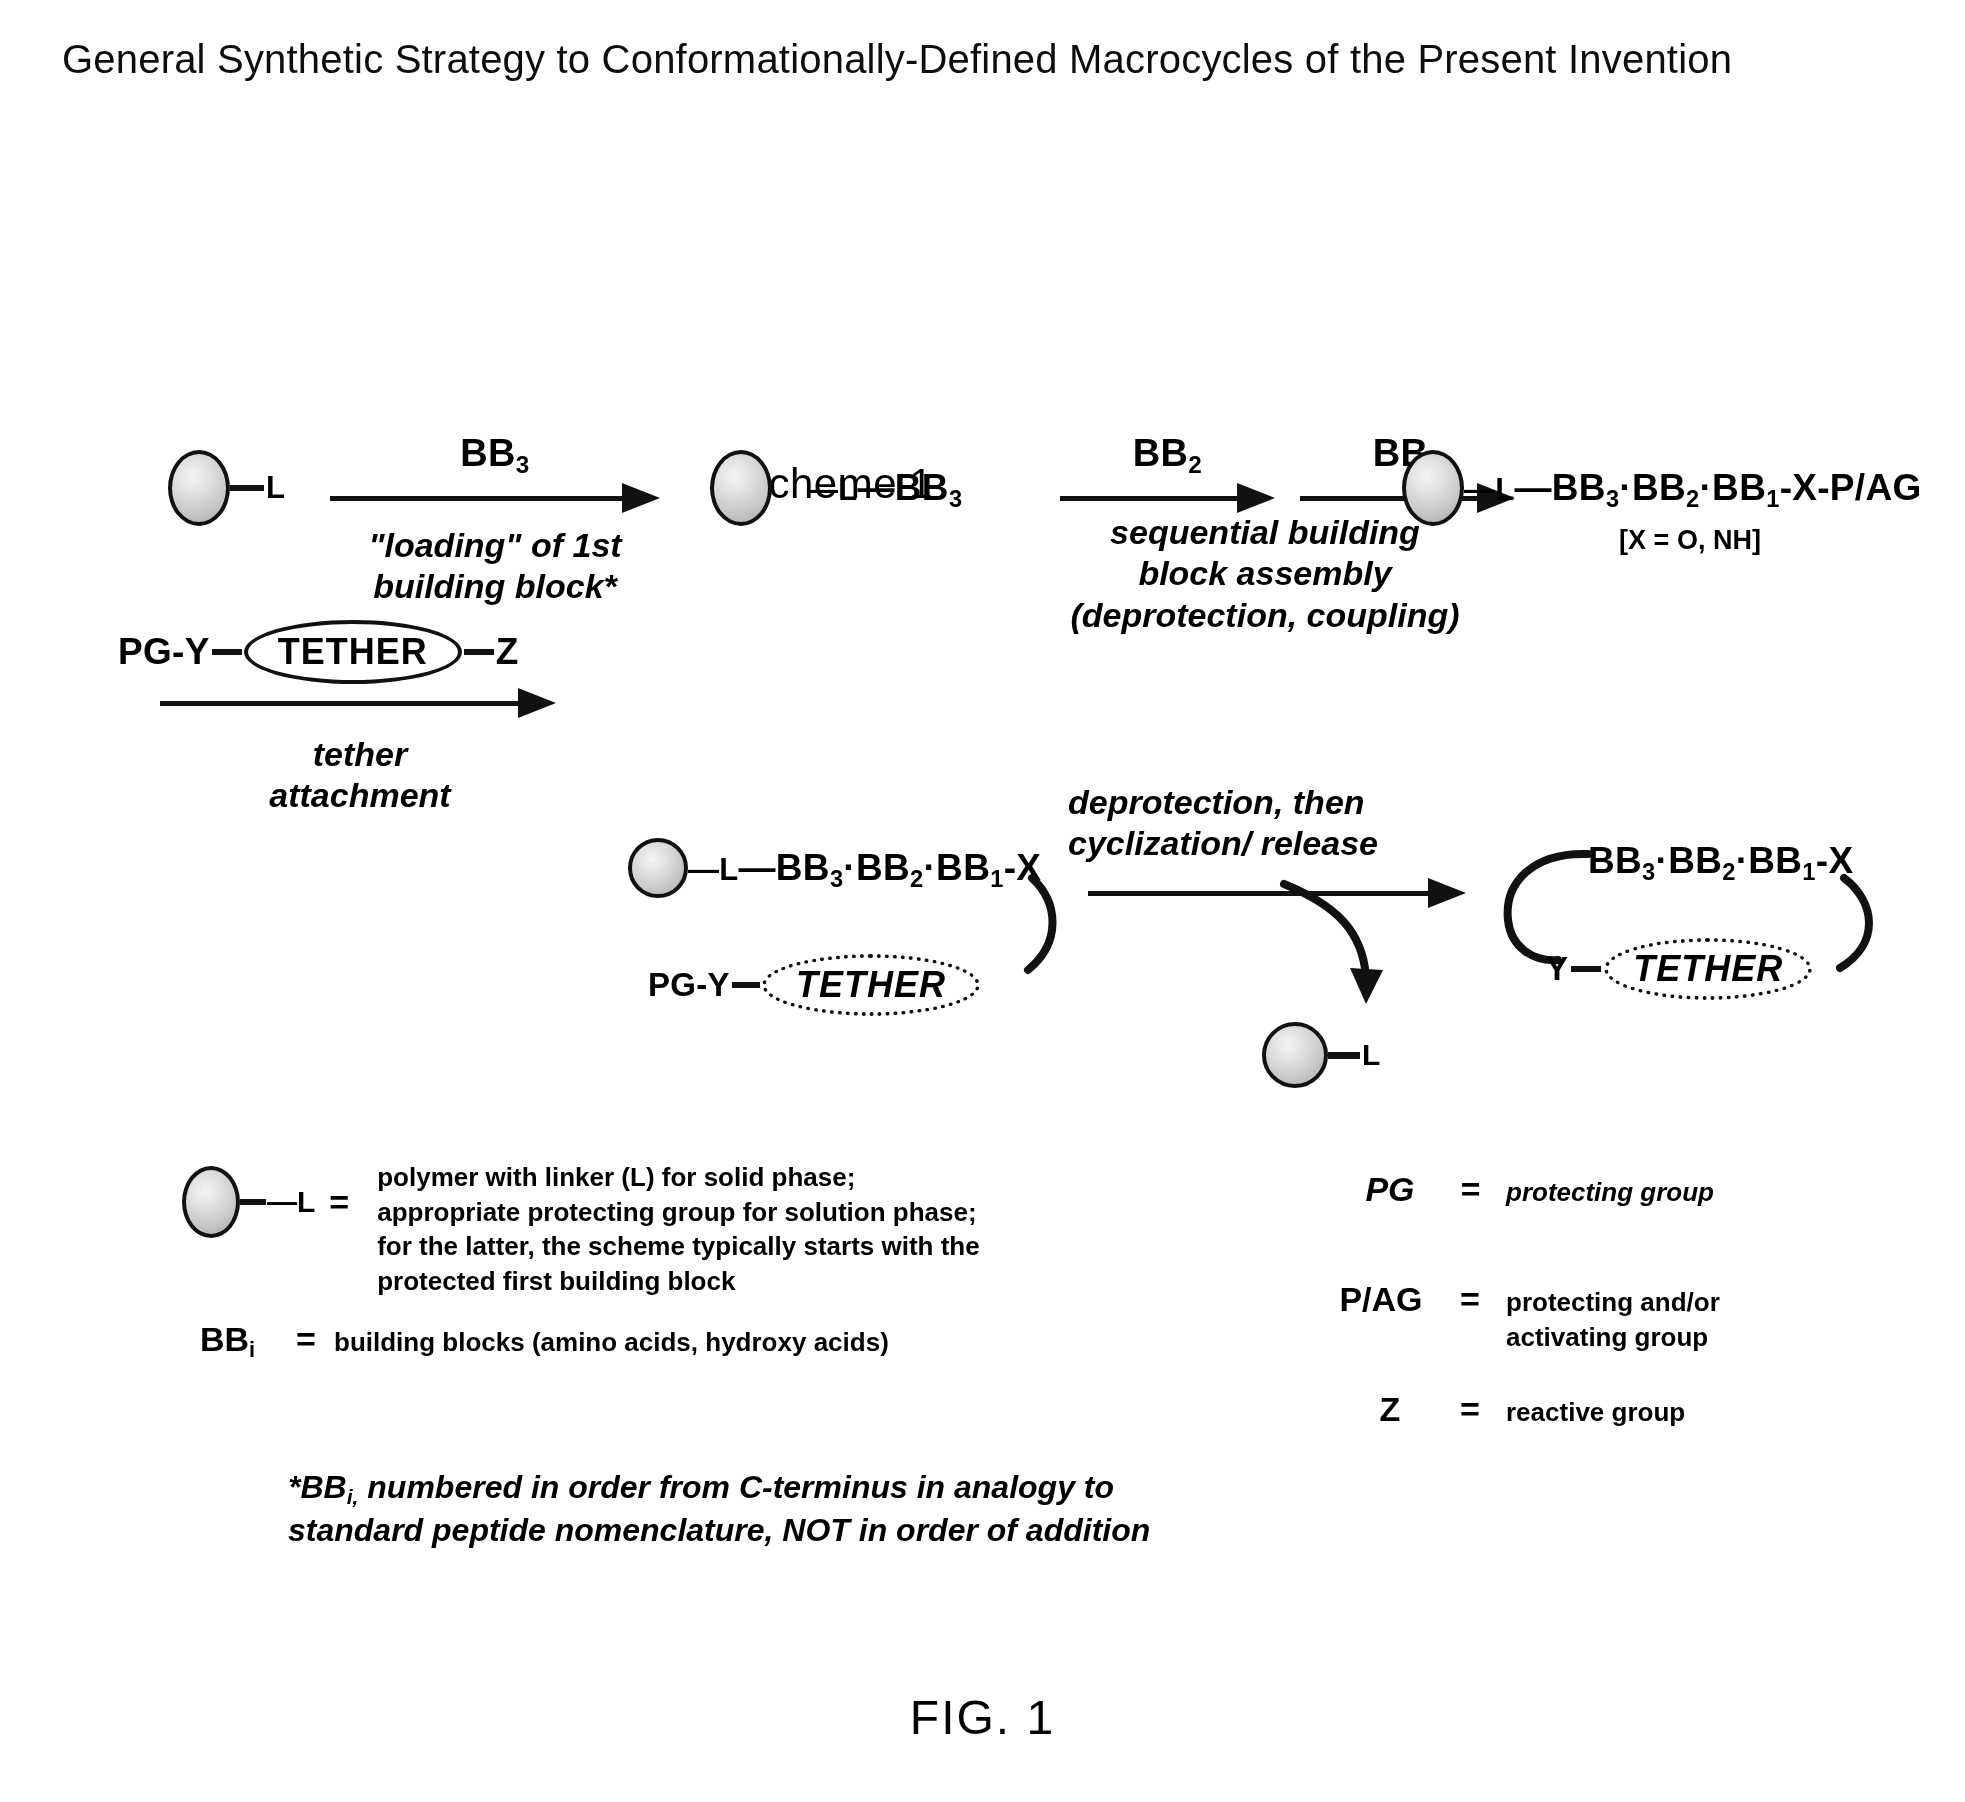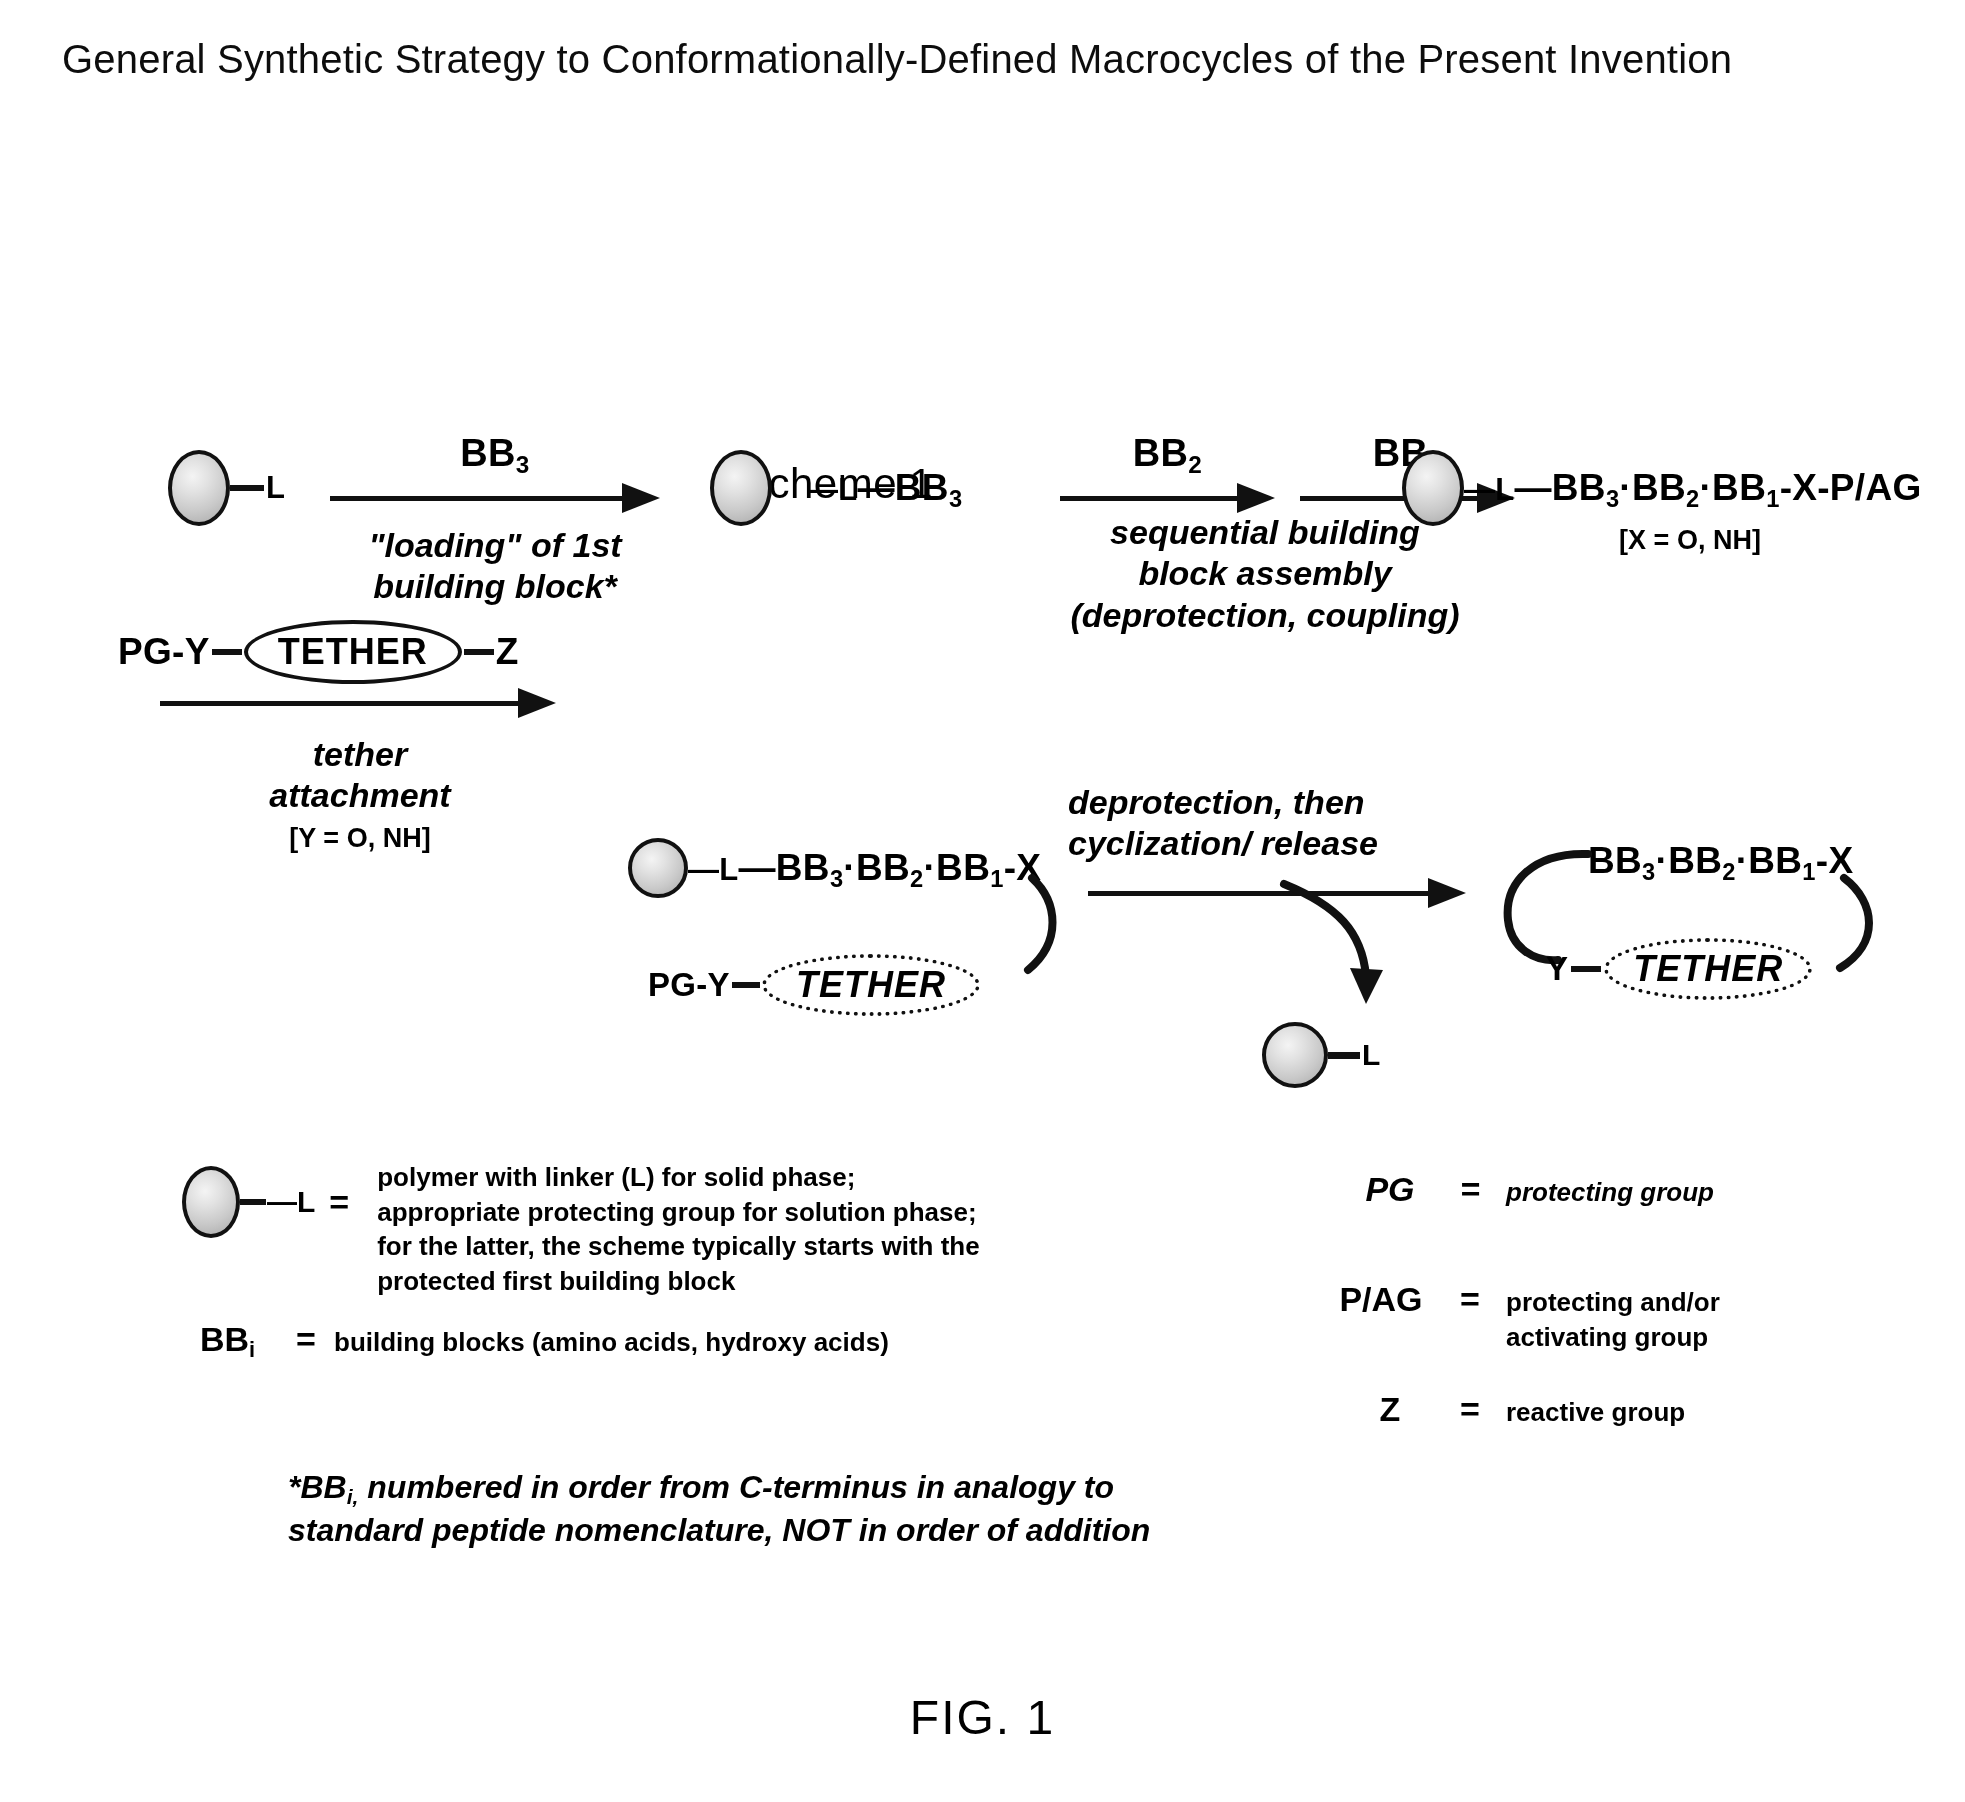--- a/index.html
+++ b/index.html
@@ -246,21 +246,20 @@
 
 <div class="abs" style="left:160px; top:688px; width:400px;">
   <div style="display:flex; align-items:center;">
     <div class="arrow-shaft" style="width:358px;"></div>
     <div class="arrow-head"></div>
   </div>
   <div class="cond" style="margin-top:16px;">
     <div>tether</div>
     <div>attachment</div>
   </div>
-  <div class="bracket" style="margin-top:6px;">[Y = O, NH]</div>
 </div>
 
 <div class="abs" style="left:628px; top:838px;">
   <div style="display:flex; align-items:center;">
     <div class="sphere" style="width:60px; height:60px;"></div>
     <div class="chem" style="margin-left:0px;">
       <span style="font-size:31px;">—L</span>—BB<sub>3</sub>·BB<sub>2</sub>·BB<sub>1</sub>-X
     </div>
   </div>
 </div>

